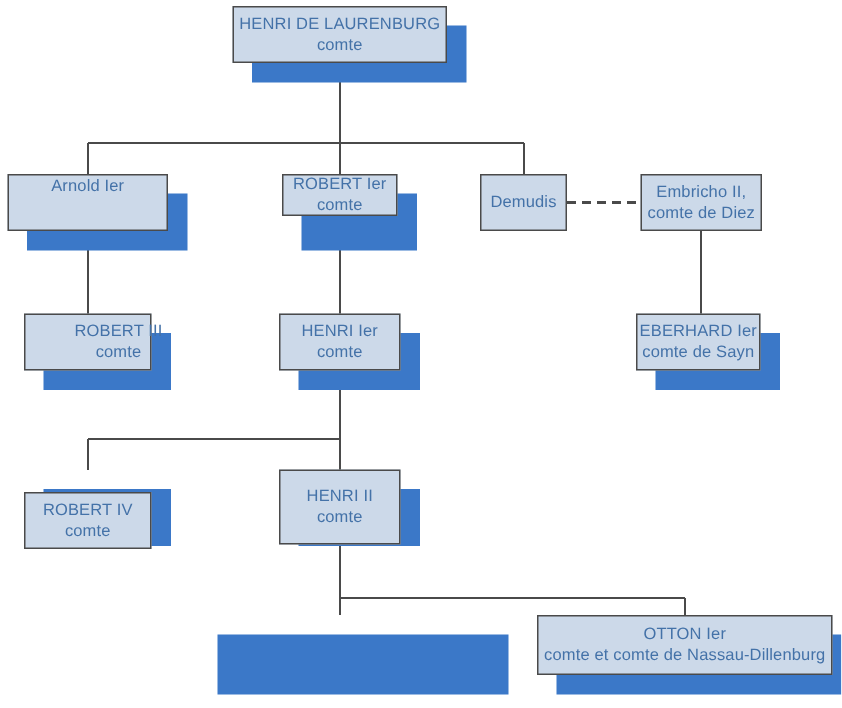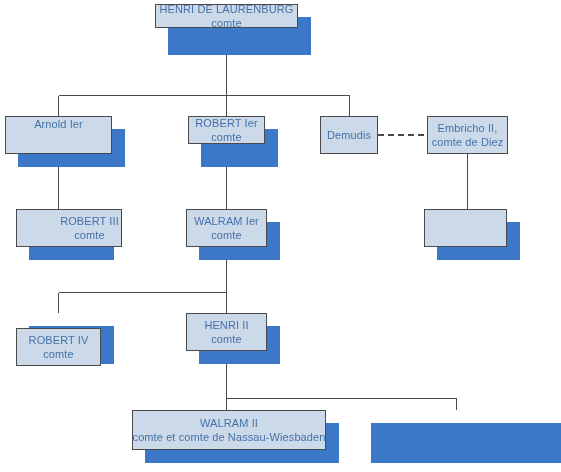--- a/index.html
+++ b/index.html
@@ -86,21 +86,21 @@
       <path d="M226.5 398.5 L456.5 398.5"></path>
       <path d="M456.5 398.5 L456.5 410"></path>
     </g>
 
     <g stroke="#4a4a4a" stroke-width="1.4" fill="none" stroke-dasharray="6 4" shape-rendering="crispEdges">
       <path d="M378 135 L427 135"></path>
     </g>
   </svg>
 
   <div class="node-shadow" style="left:168px; top:17px; width:143px; height:38px;"></div>
-  <div class="node" style="left:155px; top:4px; width:143px; height:24px;">
+  <div class="node" style="left:155px; top:4px; width:143px; height:38px;">
     <span class="l1">HENRI DE LAURENBURG</span>
     <span class="l2">comte</span>
   </div>
 
   <div class="node-shadow" style="left:18px; top:129px; width:107px; height:38px;"></div>
   <div class="node" style="left:5px; top:116px; width:107px; height:38px;justify-content:space-between;">
     <span class="l1">Arnold Ier</span>
   </div>
 
   <div class="node-shadow" style="left:201px; top:129px; width:77px; height:38px;"></div>
@@ -113,48 +113,50 @@
     <span class="l1">Demudis</span>
 
   </div>
 
   <div class="node" style="left:427px; top:116px; width:81px; height:38px;">
     <span class="l1">Embricho II,</span>
     <span class="l2">comte de Diez</span>
   </div>
 
   <div class="node-shadow" style="left:29px; top:222px; width:85px; height:38px;"></div>
-  <div class="node" style="left:16px; top:209px; width:106px; height:38px;padding-left:41px;">
+  <div class="node" style="left:16px; top:209px; width:85px; height:38px;padding-left:41px;">
     <span class="l1">ROBERT III</span>
     <span class="l2">comte</span>
   </div>
 
   <div class="node-shadow" style="left:199px; top:222px; width:81px; height:38px;"></div>
   <div class="node" style="left:186px; top:209px; width:81px; height:38px;">
-    <span class="l1">WALRAM Ier</span>
+    <span class="l1">HENRI Ier</span>
     <span class="l2">comte</span>
   </div>
 
   <div class="node-shadow" style="left:437px; top:222px; width:83px; height:38px;"></div>
   <div class="node" style="left:424px; top:209px; width:83px; height:38px;">
+    <span class="l1">EBERHARD Ier</span>
+    <span class="l2">comte de Sayn</span>
   </div>
 
   <div class="node-shadow" style="left:29px; top:326px; width:85px; height:38px;"></div>
   <div class="node" style="left:16px; top:328px; width:85px; height:38px;">
     <span class="l1">ROBERT IV</span>
     <span class="l2">comte</span>
   </div>
 
   <div class="node-shadow" style="left:199px; top:326px; width:81px; height:38px;"></div>
-  <div class="node" style="left:186px; top:313px; width:81px; height:38px;">
+  <div class="node" style="left:186px; top:313px; width:81px; height:50px;">
     <span class="l1">HENRI II</span>
     <span class="l2">comte</span>
   </div>
 
   <div class="node-shadow" style="left:145px; top:423px; width:194px; height:40px;"></div>
-  <div class="node" style="left:132px; top:410px; width:194px; height:40px;">
-    <span class="l1">WALRAM II</span>
-    <span class="l2">comte et comte de Nassau-Wiesbaden</span>
-  </div>
 
   <div class="node-shadow" style="left:371px; top:423px; width:190px; height:40px;"></div>
+  <div class="node" style="left:358px; top:410px; width:197px; height:40px;">
+    <span class="l1">OTTON Ier</span>
+    <span class="l2">comte et comte de Nassau-Dillenburg</span>
+  </div>
 
 </div>
 
 </body></html>

